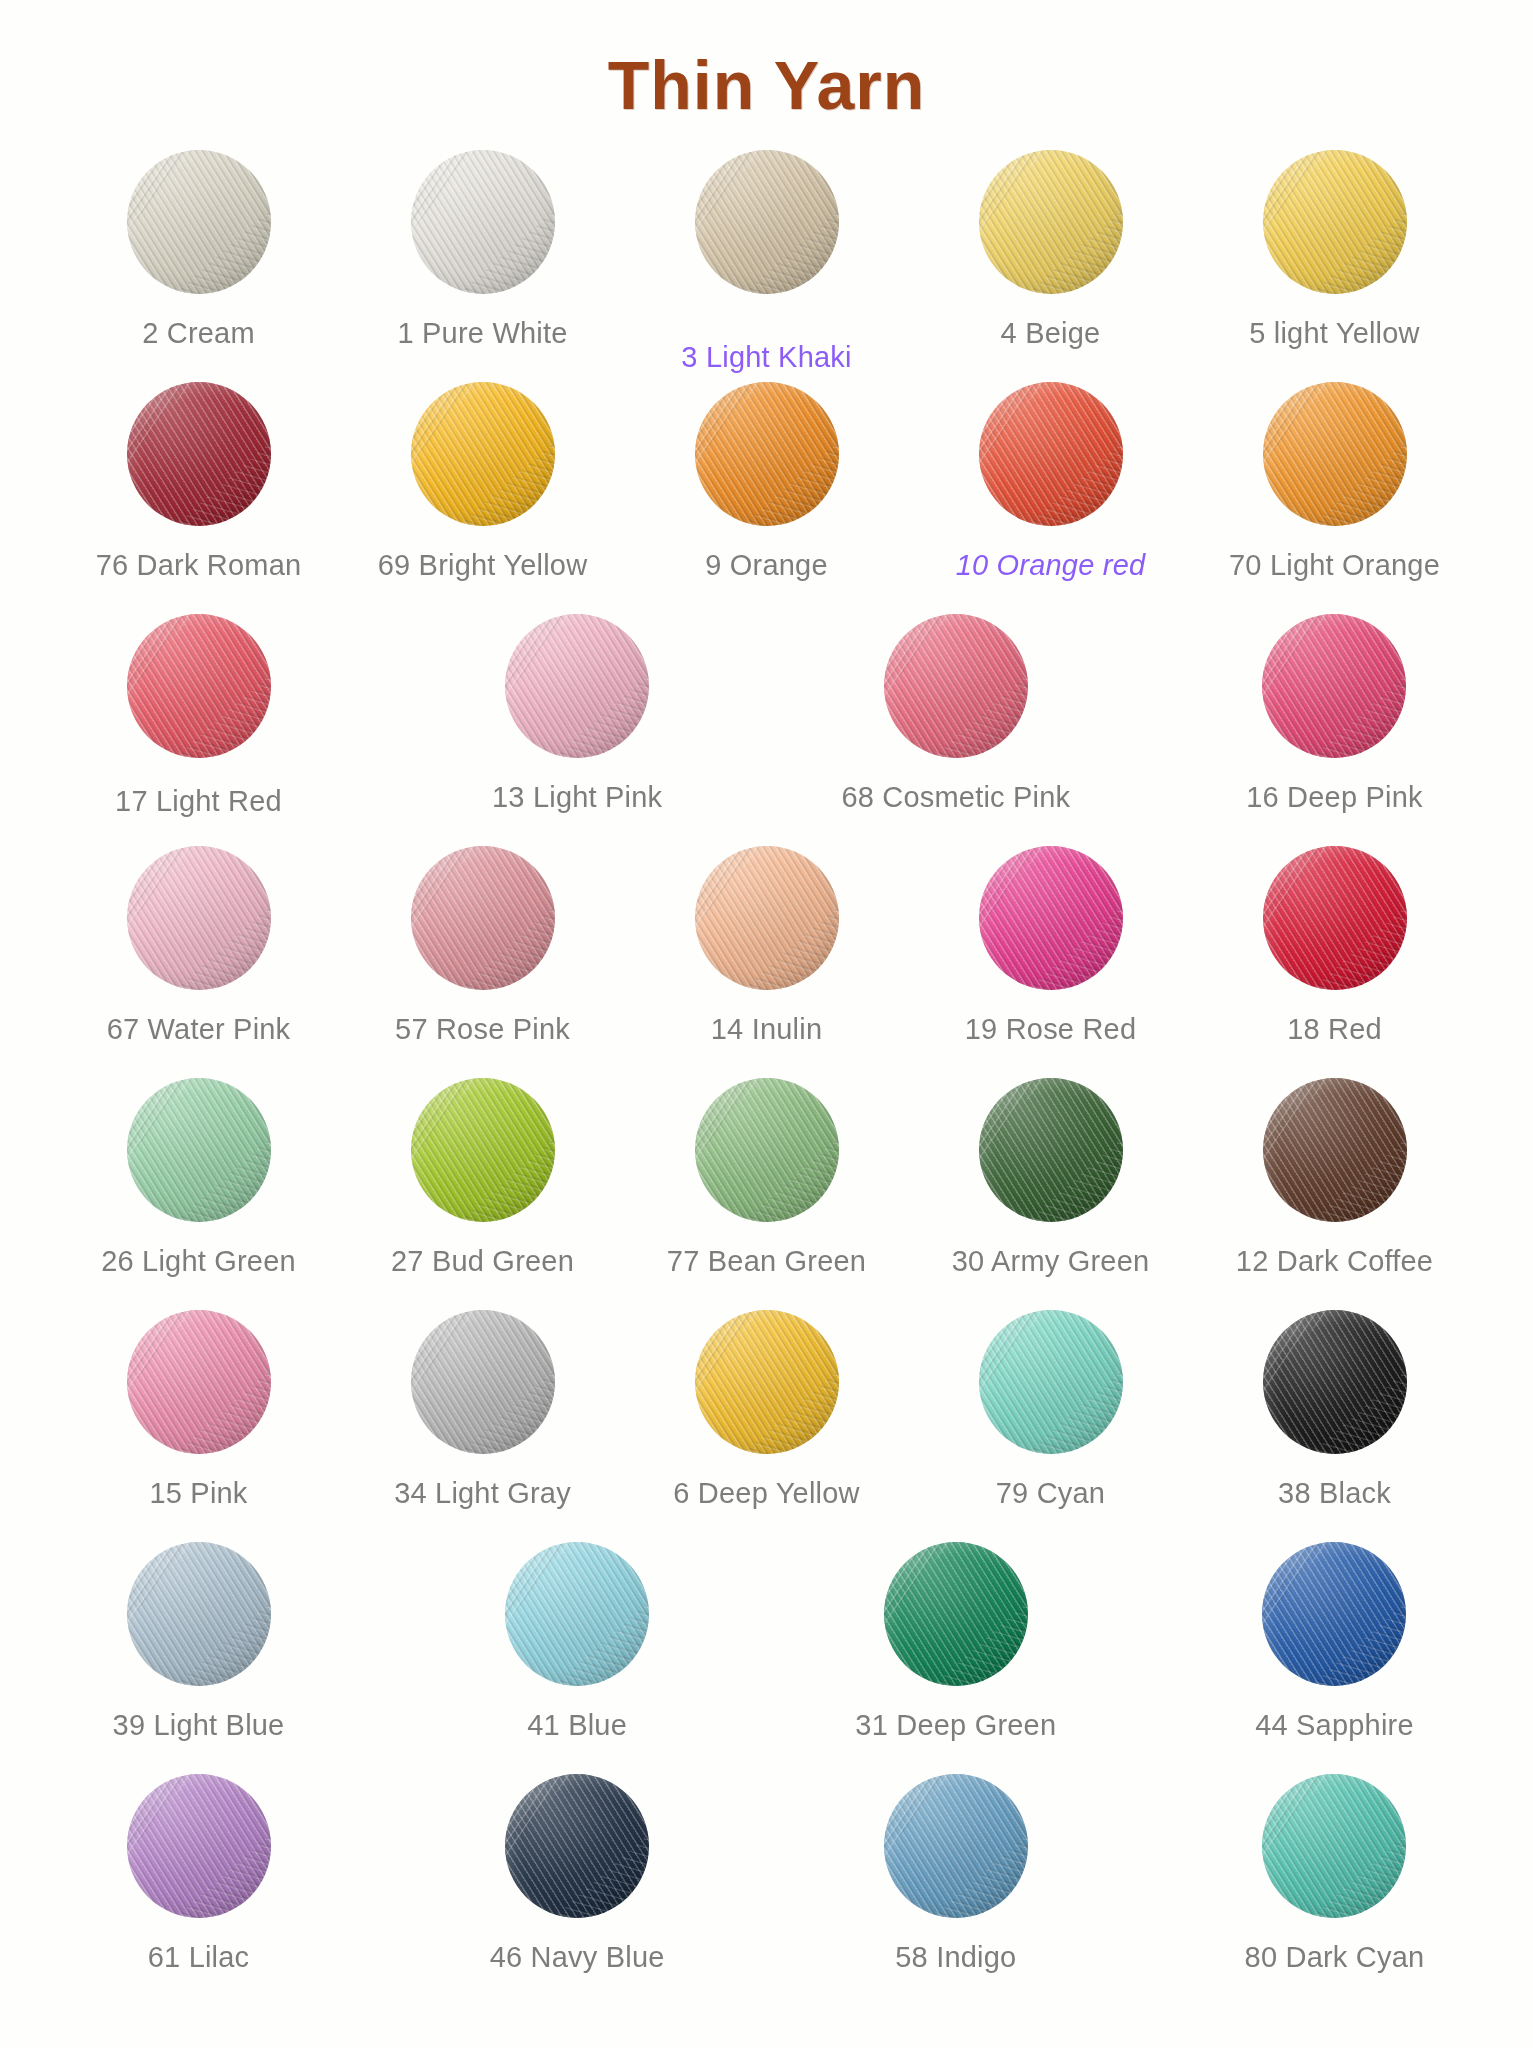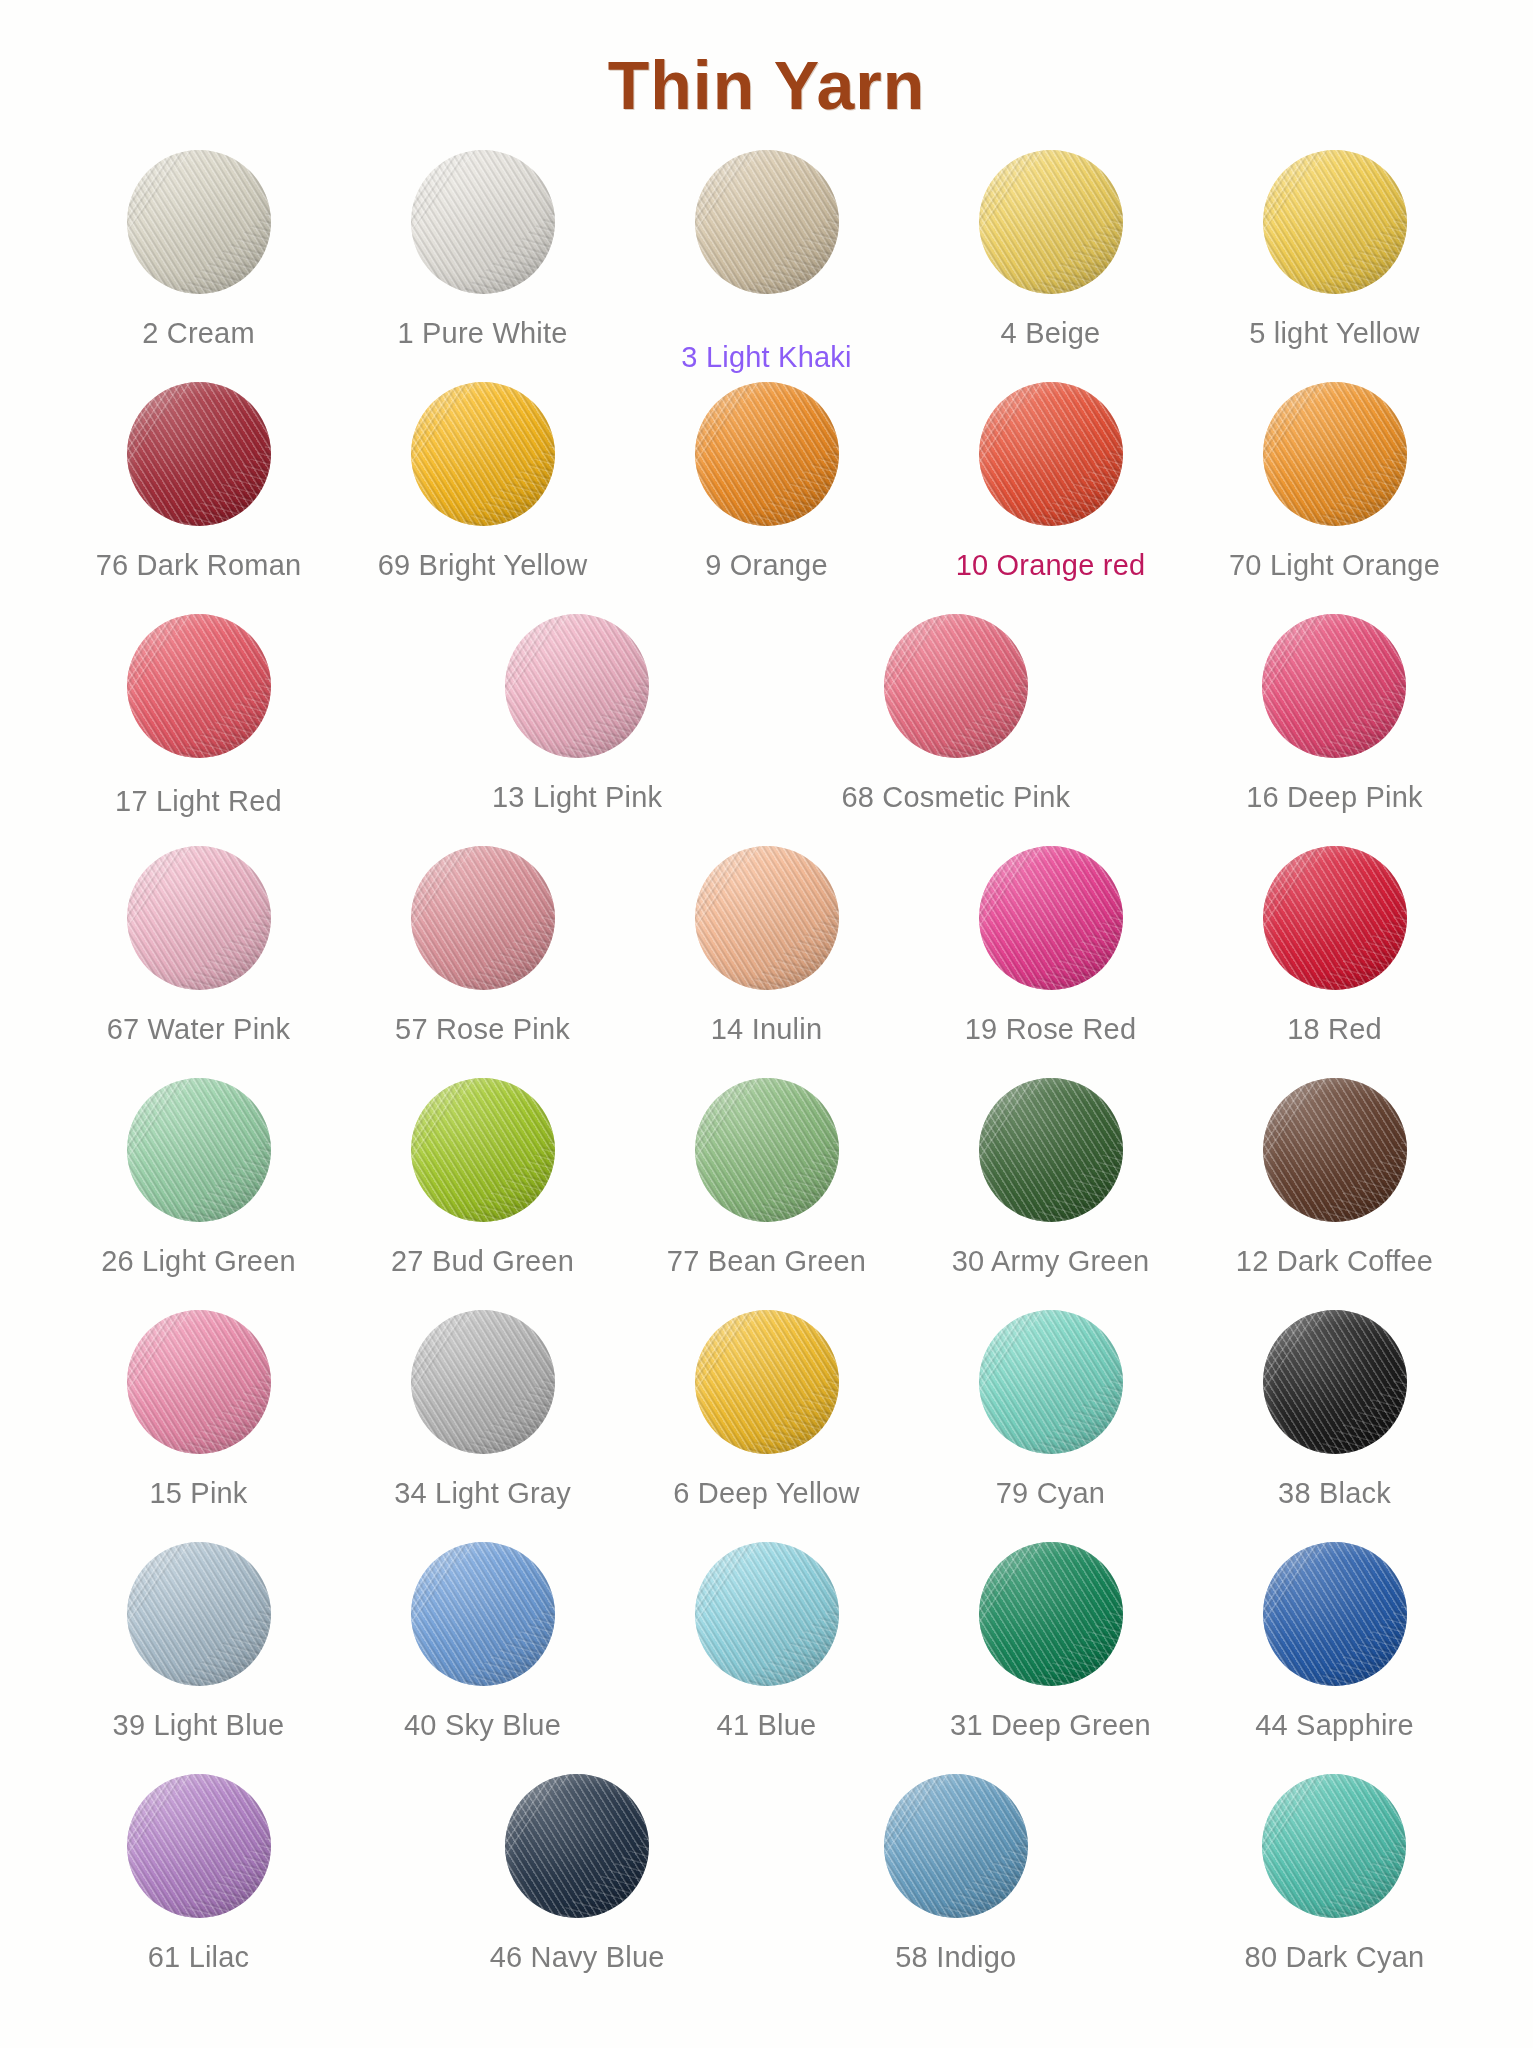--- a/index.html
+++ b/index.html
@@ -231,21 +231,21 @@
         </div>
         <div class="cell">
           <div class="ball-wrap">
             <div class="ball" style="background: rgb(232, 70, 42);">
               <div class="threads-a"></div>
               <div class="threads-b"></div>
               <div class="threads-c"></div>
               <div class="sheen"></div>
             </div>
           </div>
-          <div class="label" style="color: #be185d;">10 Orange red</div>
+          <div class="label" style="color: #8b5cf6; font-style: italic;">10 Orange red</div>
         </div>
         <div class="cell">
           <div class="ball-wrap">
             <div class="ball" style="background: rgb(242, 144, 30);">
               <div class="threads-a"></div>
               <div class="threads-b"></div>
               <div class="threads-c"></div>
               <div class="sheen"></div>
             </div>
           </div>
@@ -473,31 +473,20 @@
         <div class="cell">
           <div class="ball-wrap">
             <div class="ball" style="background: rgb(167, 189, 204);">
               <div class="threads-a"></div>
               <div class="threads-b"></div>
               <div class="threads-c"></div>
               <div class="sheen"></div>
             </div>
           </div>
           <div class="label" style="color: rgb(125, 125, 125);">39 Light Blue</div>
-        </div>
-        <div class="cell">
-          <div class="ball-wrap">
-            <div class="ball" style="background: rgb(102, 153, 216);">
-              <div class="threads-a"></div>
-              <div class="threads-b"></div>
-              <div class="threads-c"></div>
-              <div class="sheen"></div>
-            </div>
-          </div>
-          <div class="label" style="color: rgb(125, 125, 125);">40 Sky Blue</div>
         </div>
         <div class="cell">
           <div class="ball-wrap">
             <div class="ball" style="background: rgb(138, 211, 224);">
               <div class="threads-a"></div>
               <div class="threads-b"></div>
               <div class="threads-c"></div>
               <div class="sheen"></div>
             </div>
           </div>

